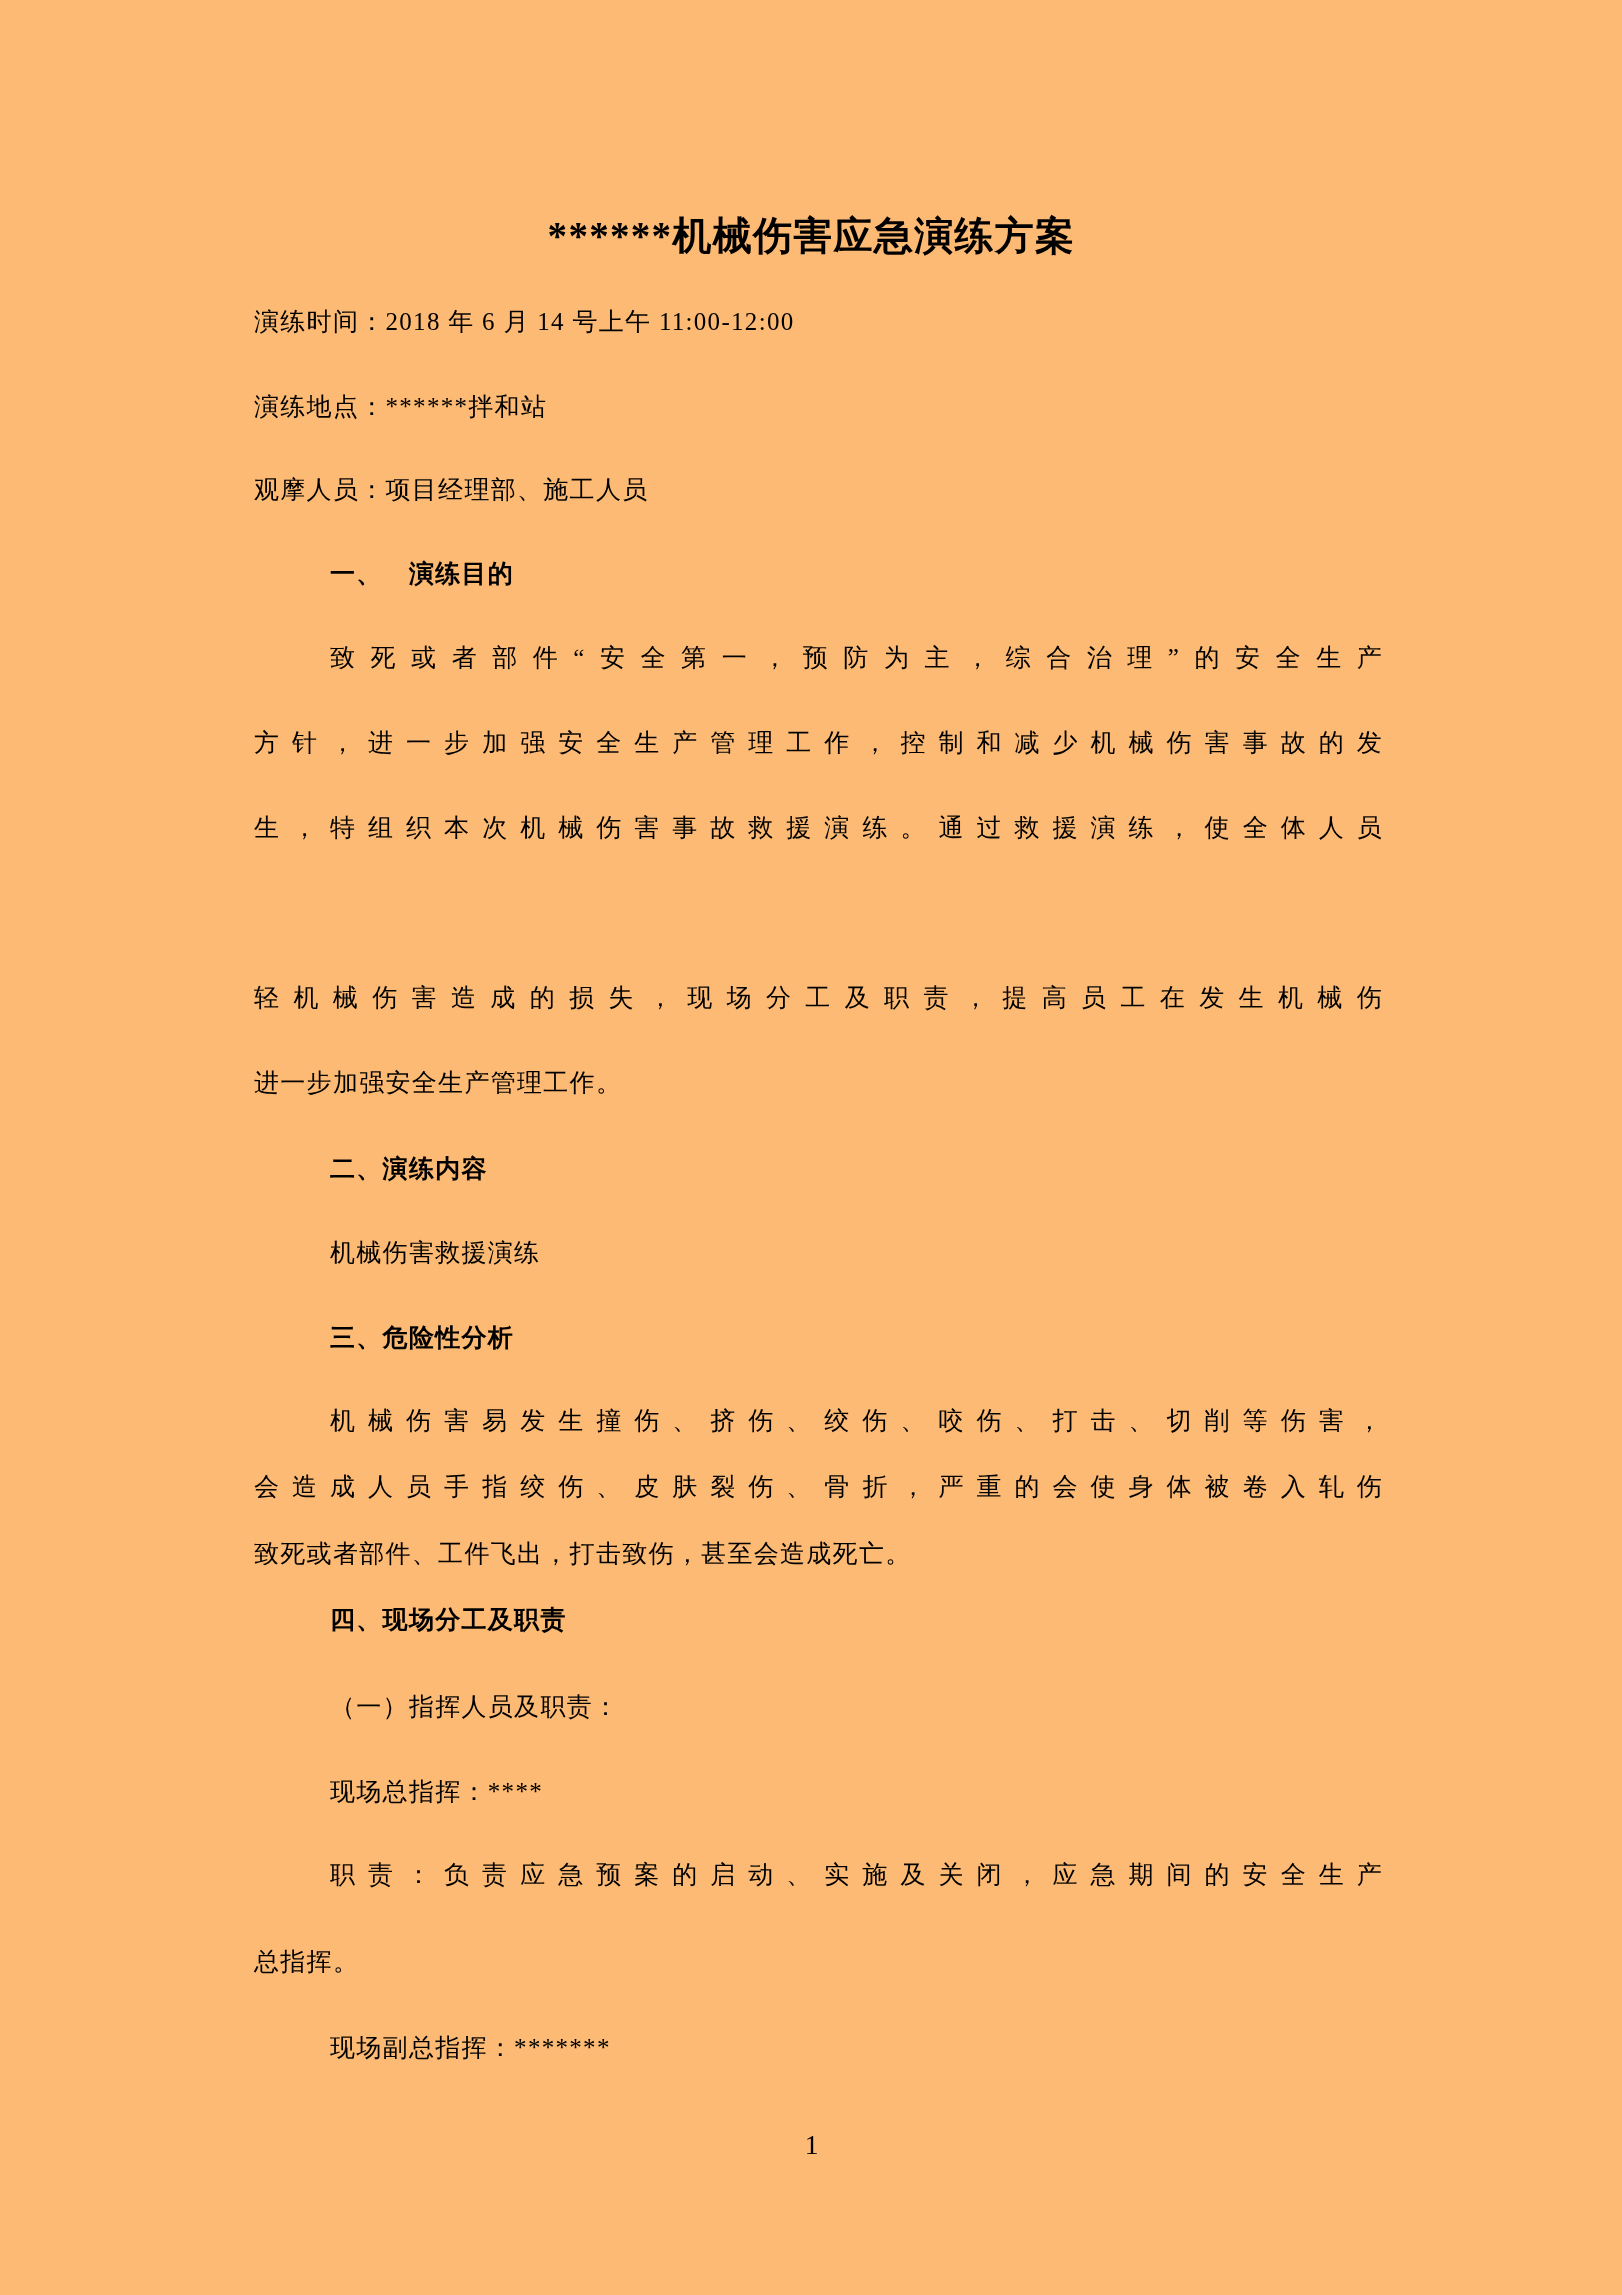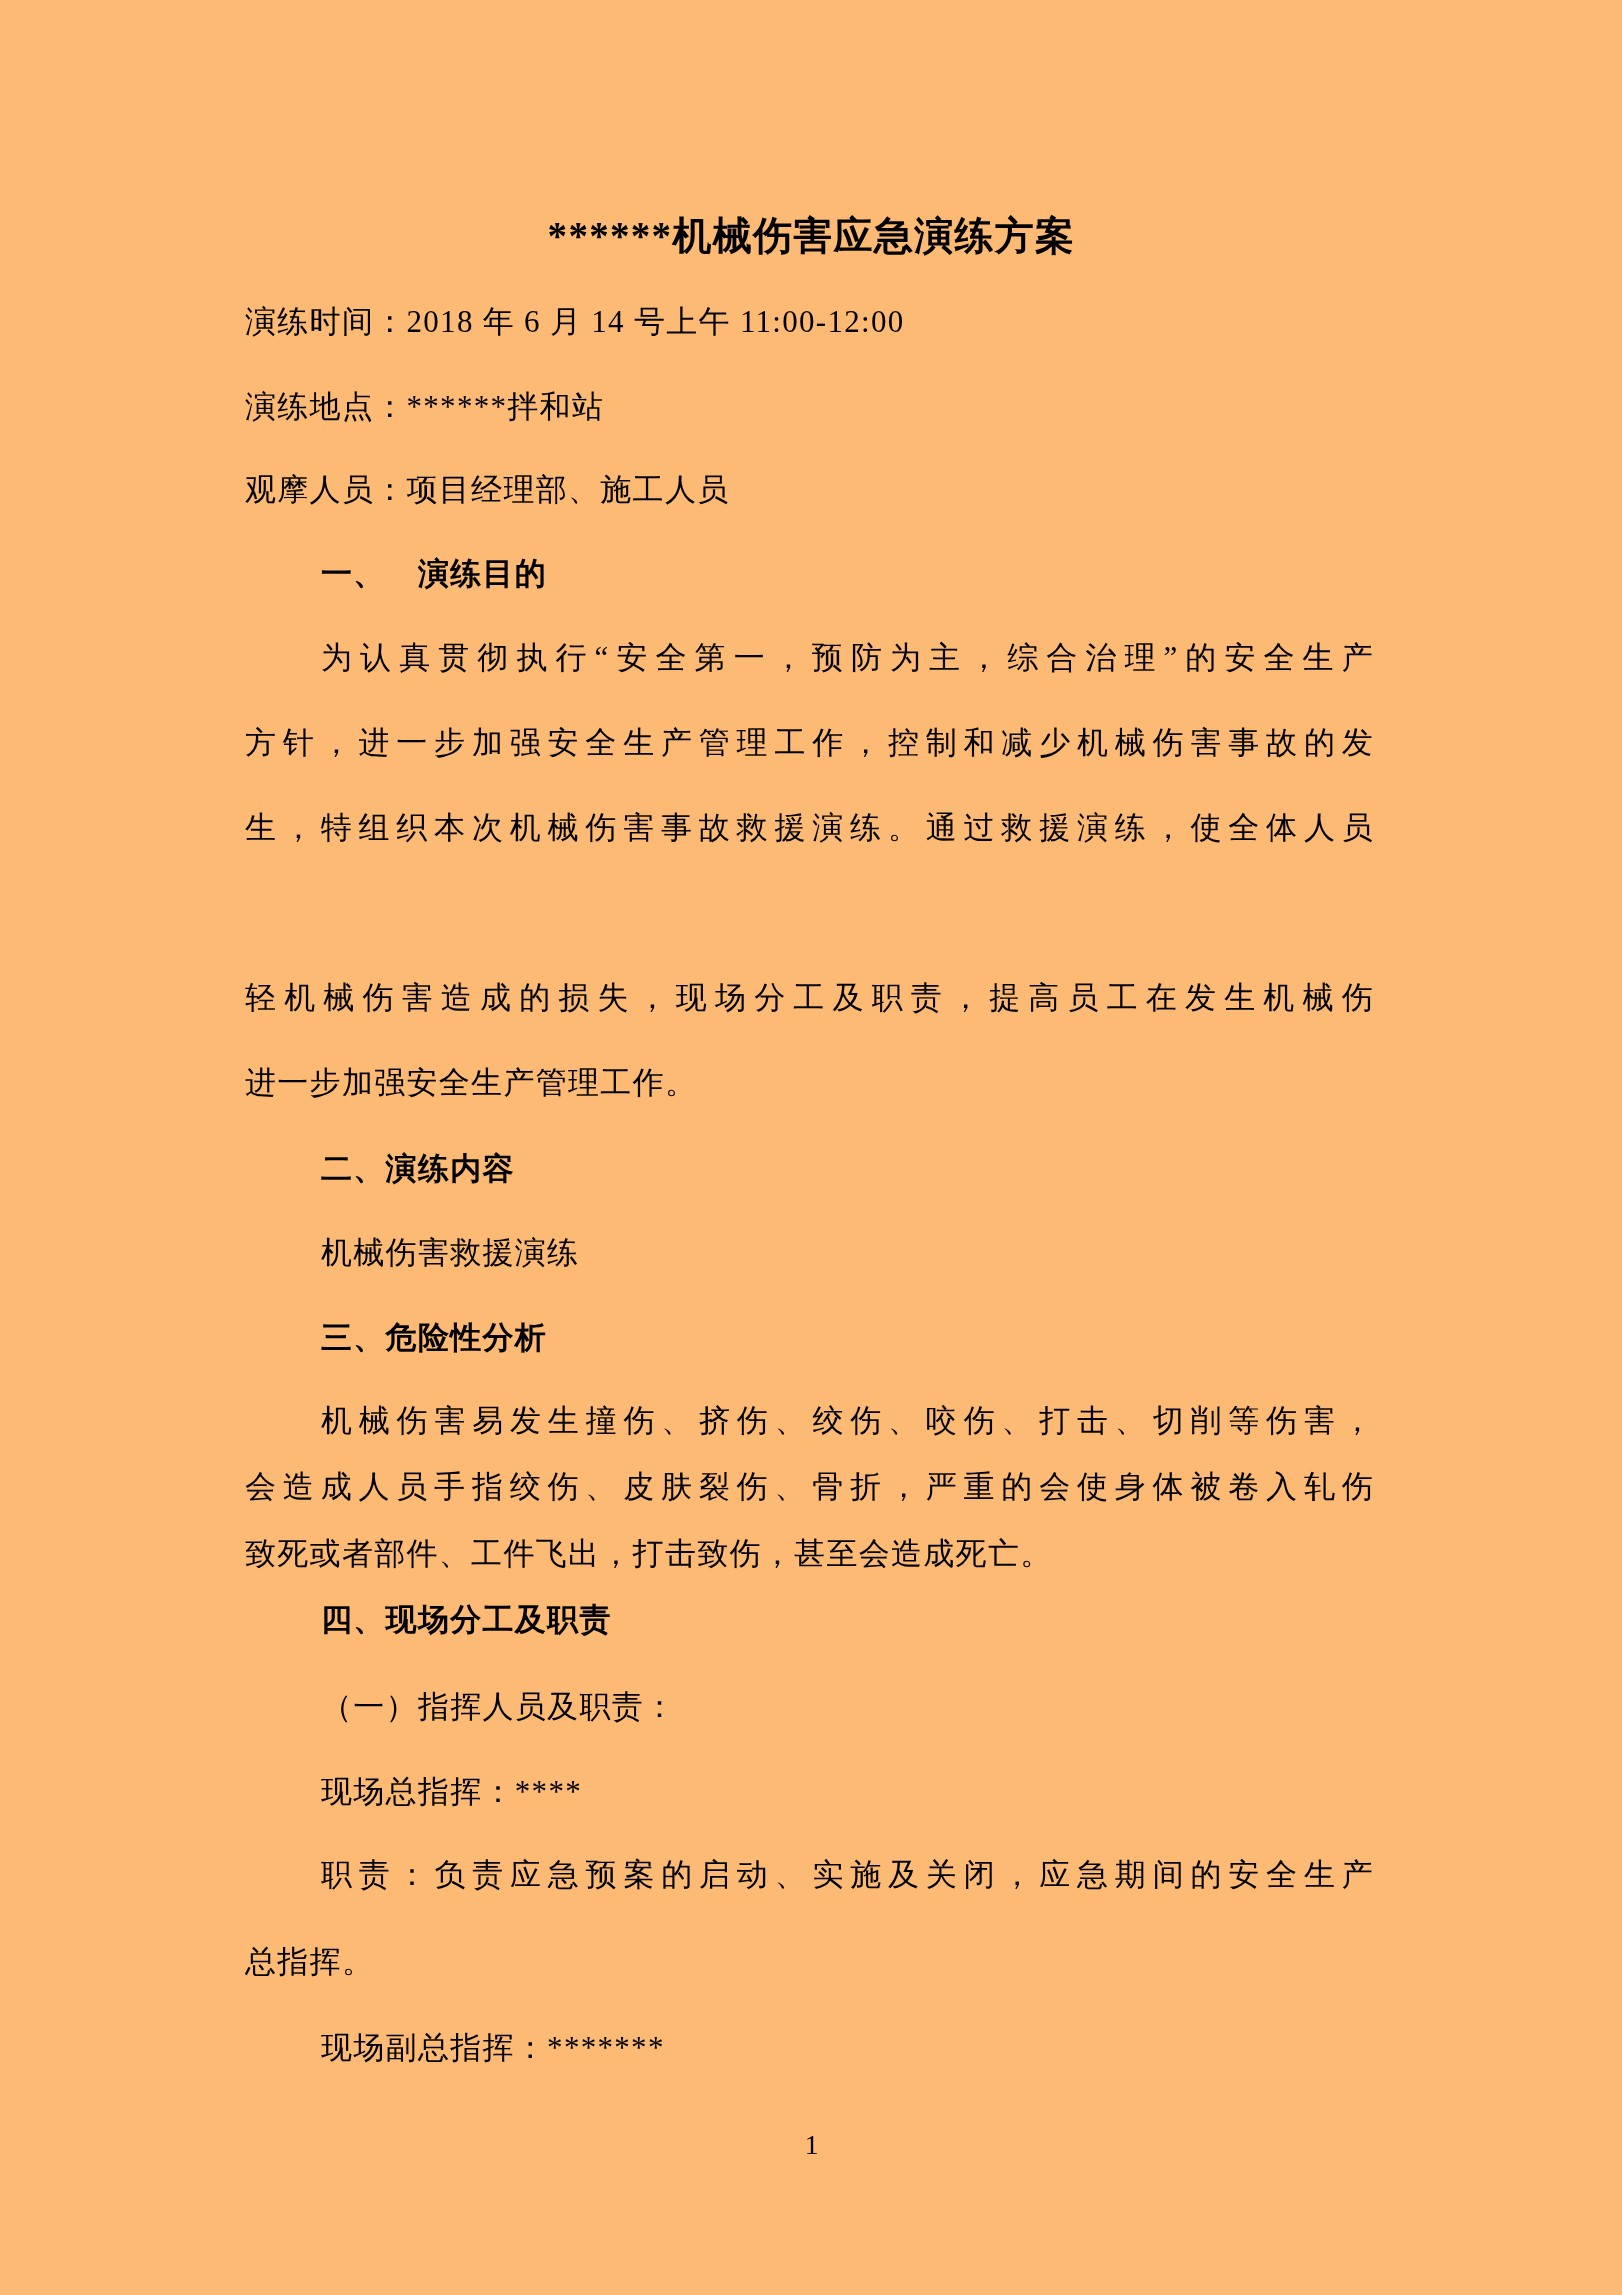--- a/index.html
+++ b/index.html
@@ -19,23 +19,23 @@
     width: 1623px;
     margin: 0;
     text-align: center;
     font-size: 39px;
     line-height: 50px;
     font-weight: bold;
     letter-spacing: 1.3px;
   }
   .ln {
     position: absolute;
-    left: 245px;
+    left: 254px;
     width: 1129px;
-    font-size: 31px;
+    font-size: 25px;
     line-height: 42px;
     letter-spacing: 1.3px;
     white-space: pre-wrap;
   }
   .ind { text-indent: 76px; }
   .b { font-weight: bold; }
   .j { text-align: justify; text-align-last: justify; }
   .page-num {
     position: absolute;
     top: 2128px;
@@ -52,21 +52,21 @@
 <div class="page">
 
   <h1 class="title">******机械伤害应急演练方案</h1>
 
   <div class="ln" style="top:301px">演练时间：2018 年 6 月 14 号上午 11:00-12:00</div>
   <div class="ln" style="top:386px">演练地点：******拌和站</div>
   <div class="ln" style="top:469px">观摩人员：项目经理部、施工人员</div>
 
   <div class="ln ind b" style="top:553px">一、　演练目的</div>
 
-  <div class="ln ind j" style="top:637px">为认真贯彻执行“安全第一，预防为主，综合治理”的安全生产</div>
+  <div class="ln ind j" style="top:637px">致死或者部件“安全第一，预防为主，综合治理”的安全生产</div>
   <div class="ln j" style="top:722px">方针，进一步加强安全生产管理工作，控制和减少机械伤害事故的发</div>
   <div class="ln j" style="top:807px">生，特组织本次机械伤害事故救援演练。通过救援演练，使全体人员</div>
   <div class="ln j" style="top:977px">轻机械伤害造成的损失，现场分工及职责，提高员工在发生机械伤</div>
   <div class="ln" style="top:1062px">进一步加强安全生产管理工作。</div>
 
   <div class="ln ind b" style="top:1148px">二、演练内容</div>
   <div class="ln ind" style="top:1232px">机械伤害救援演练</div>
 
   <div class="ln ind b" style="top:1317px">三、危险性分析</div>
 

